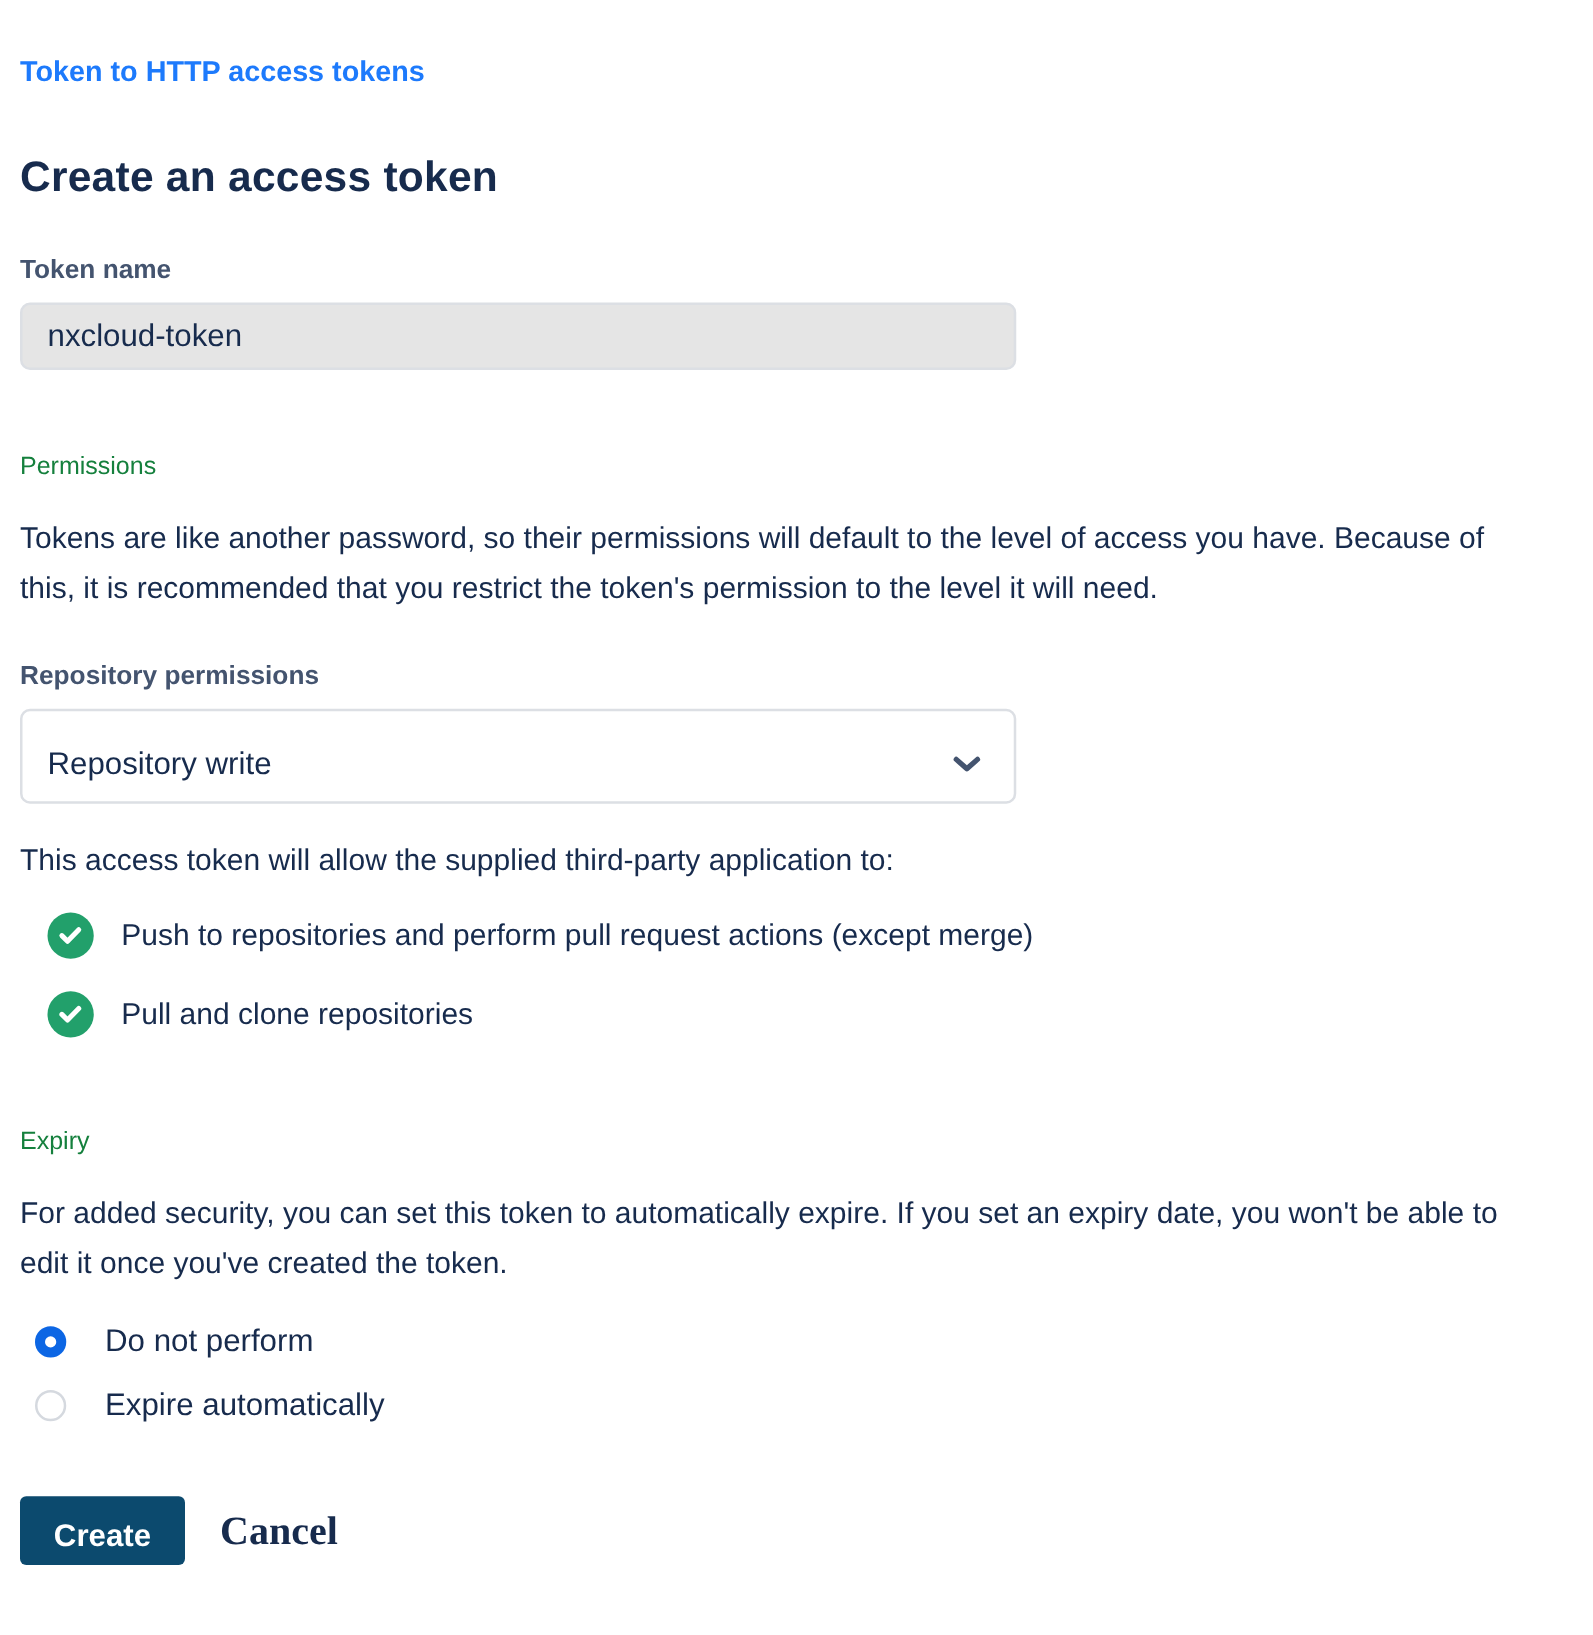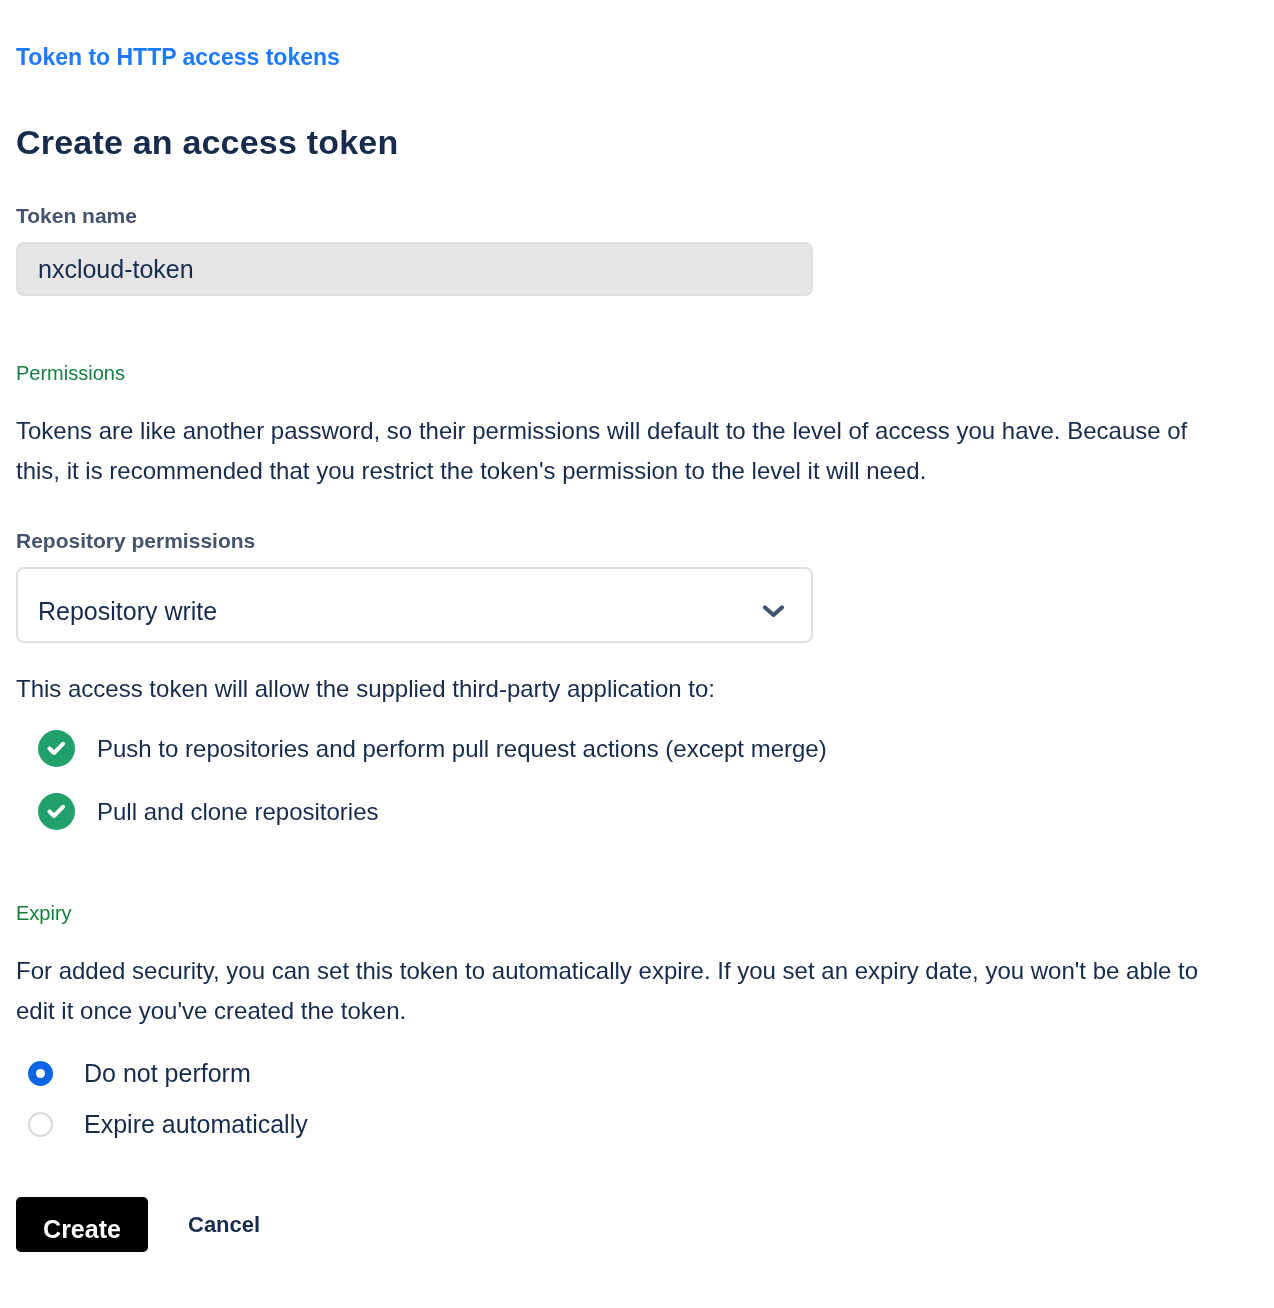--- a/index.html
+++ b/index.html
@@ -142,37 +142,37 @@
   }
   .actions {
     margin-top: 58px;
     display: flex;
     align-items: center;
   }
   .btn-primary {
     min-width: 132px;
     height: 55px;
     padding: 18px 26px;
-    background: #000000;
+    background: #0c4a6e;
     color: #ffffff;
     border: none;
     border-radius: 5px;
     font-size: 25px;
     font-weight: 700;
     font-family: "Liberation Sans", "DejaVu Sans", sans-serif;
     cursor: pointer;
   }
   .btn-subtle {
-    margin-left: 40px;
+    margin-left: 28px;
     background: transparent;
     border: none;
     color: #172b4d;
-    font-size: 22px;
-    font-weight: 700;
-    font-family: Liberation Sans, sans-serif;
+    font-size: 32px;
+    font-weight: 700;
+    font-family: Liberation Serif, serif;
     cursor: pointer;
   }
 </style>
 </head>
 <body>
 
 
 
 <a class="back-link">Token to HTTP access tokens</a>
 

